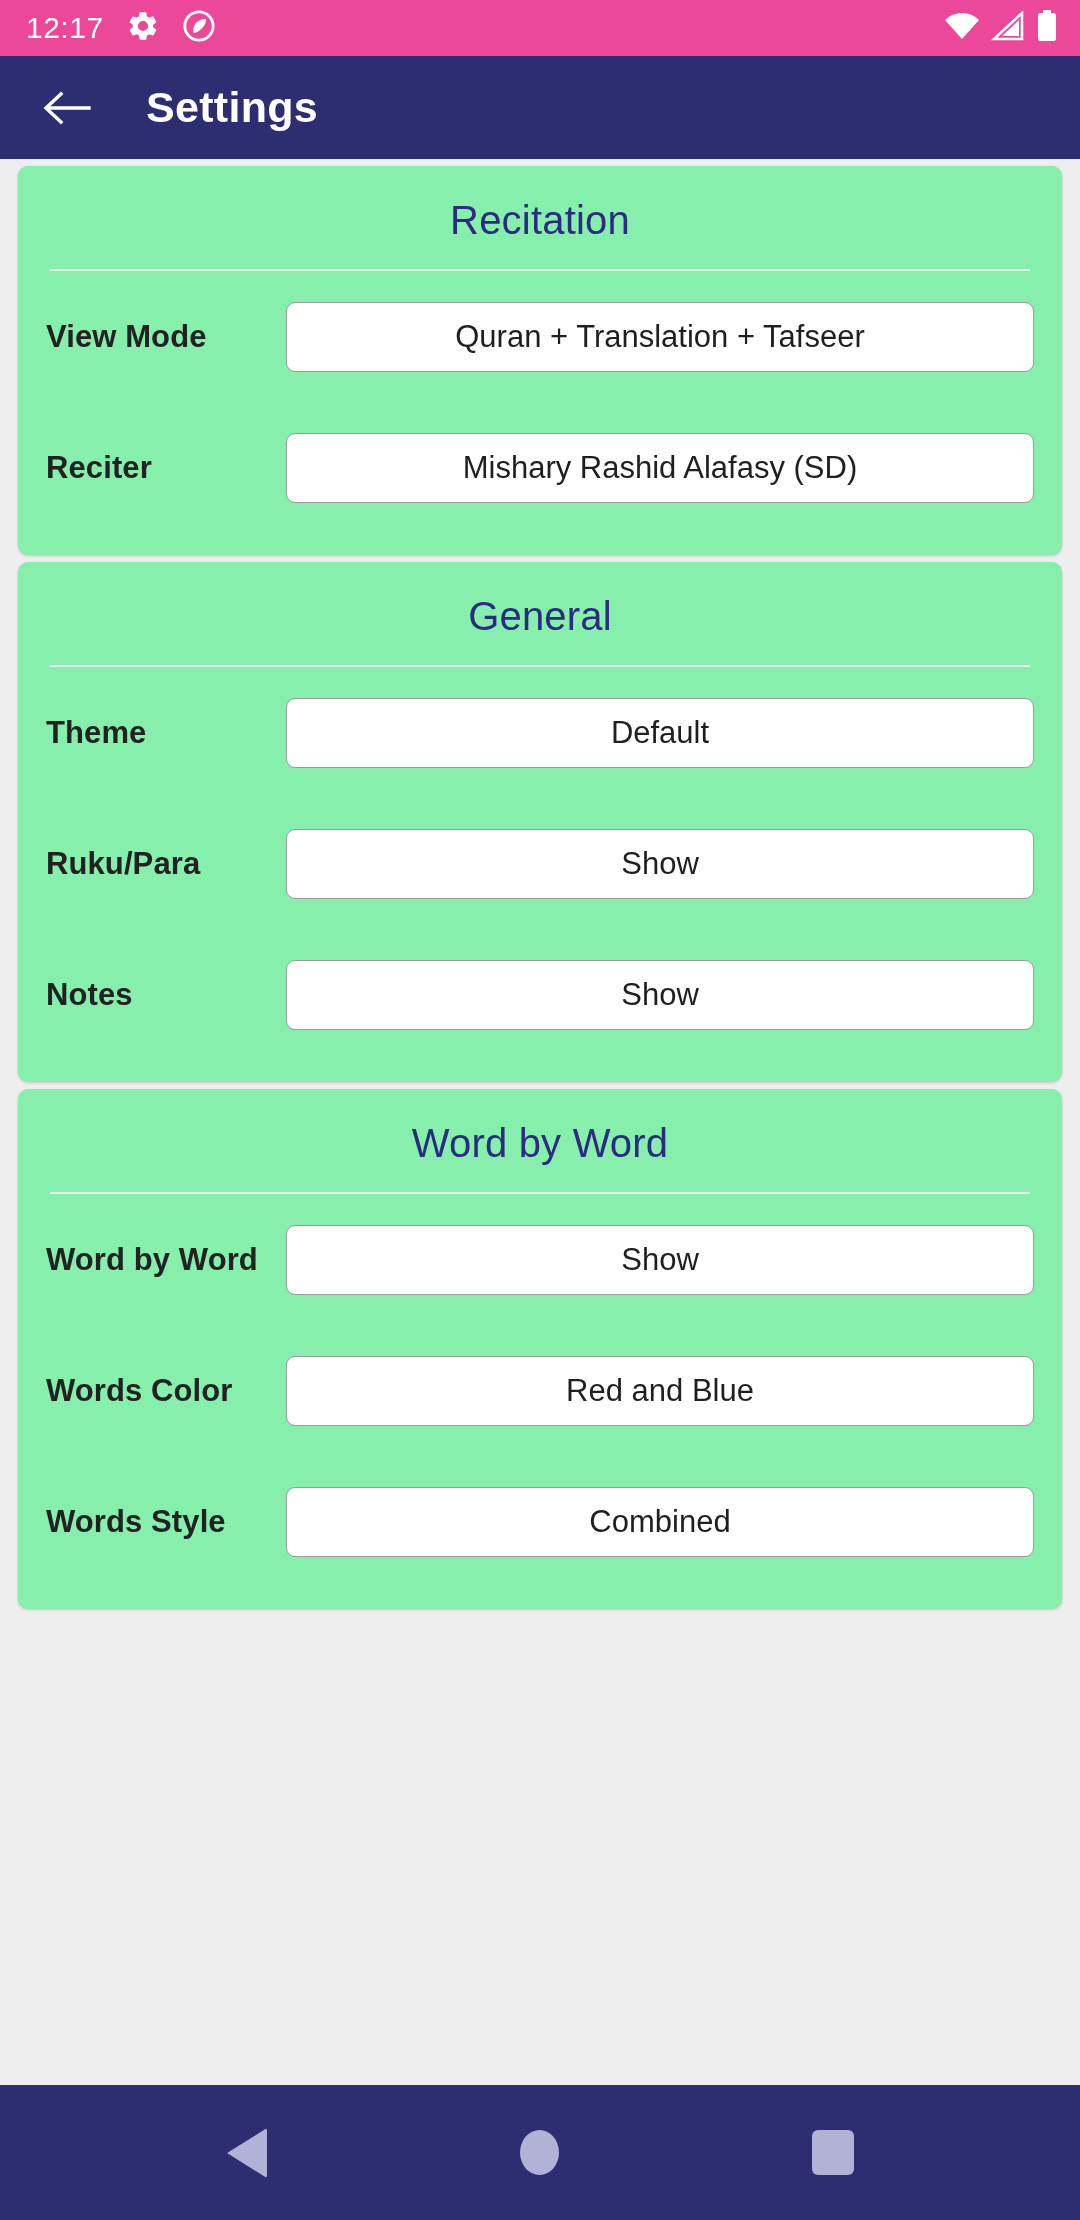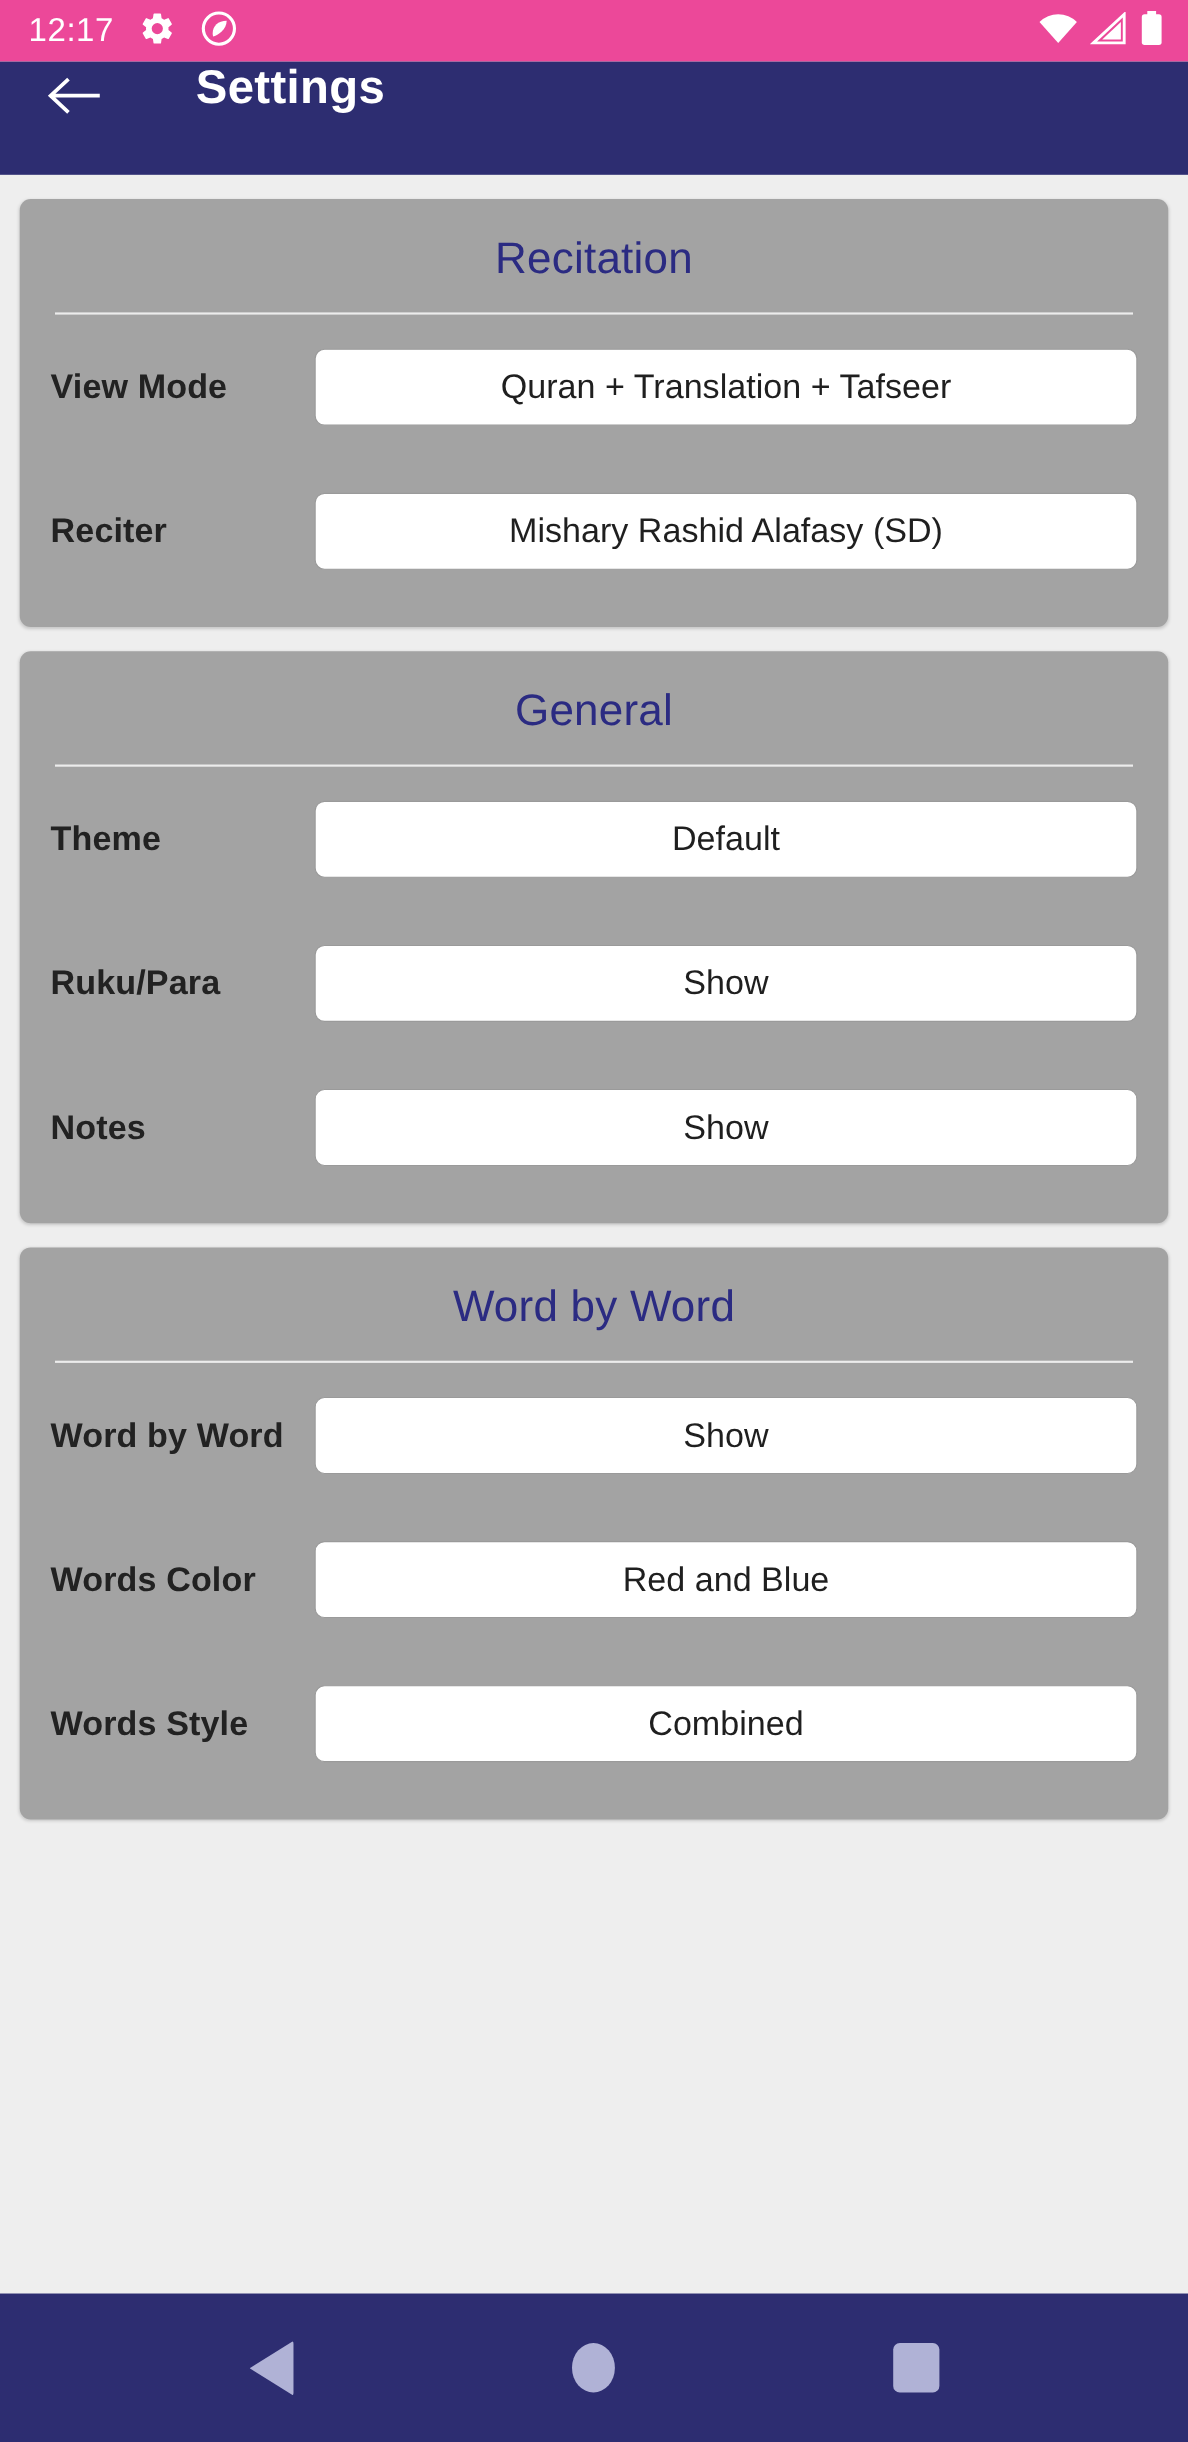--- a/index.html
+++ b/index.html
@@ -47,23 +47,23 @@
   }
 
   
   .app-bar {
     position: absolute;
     top: 56px; left: 0;
     width: 1080px;
     height: 103px;
     background: #2d2d71;
     display: flex;
+    align-items: center;
     box-sizing: border-box;
     padding-left: 36px;
-    gap: 32px;
   }
   .back-btn {
     width: 62px; height: 62px;
     display: flex;
     align-items: center;
     justify-content: center;
     cursor: pointer;
   }
   .app-title {
     color: #ffffff;
@@ -80,24 +80,24 @@
     top: 159px; left: 0;
     width: 1080px;
     height: 1926px;
     background: #eeeeee;
     box-sizing: border-box;
     padding: 0 18px;
     overflow: hidden;
   }
 
   .card {
-    background: #a3a3a3;
+    background: #86efac;
     border-radius: 10px;
     box-shadow: 0 1px 3px rgba(0,0,0,0.17);
-    margin-top: 22px;
+    margin-top: 7px;
     padding: 0 0 22px 0;
     box-sizing: border-box;
   }
 
   .card-title {
     text-align: center;
     color: #2b2b82;
     font-size: 40px;
     padding: 32px 0 26px 0;
     letter-spacing: 0.2px;

